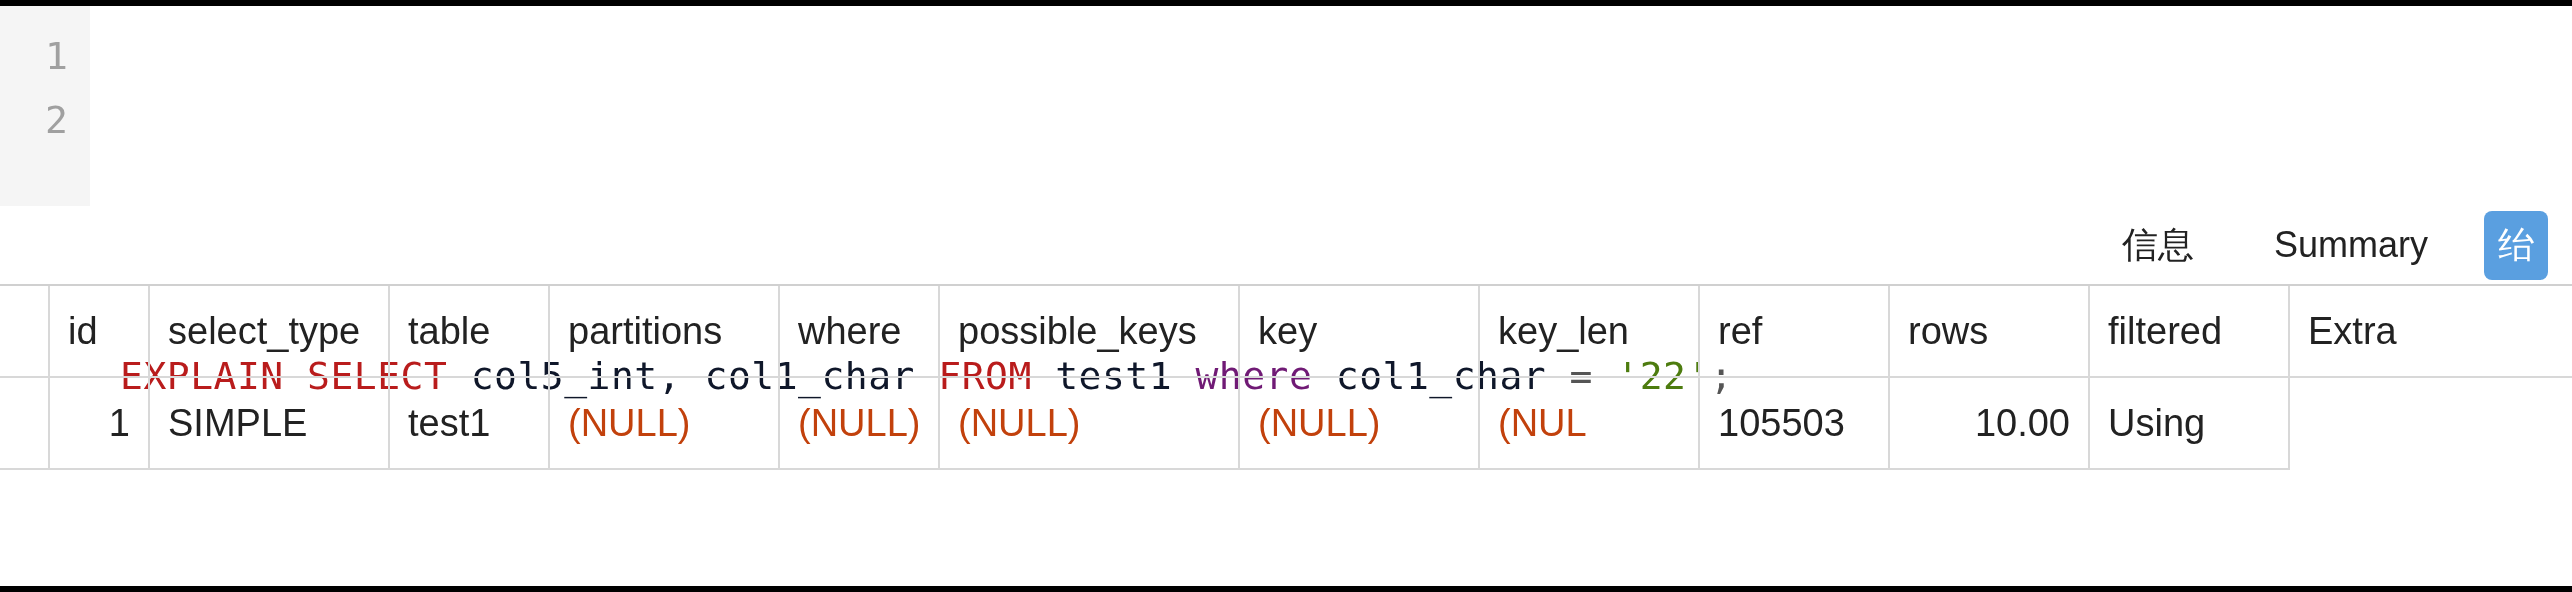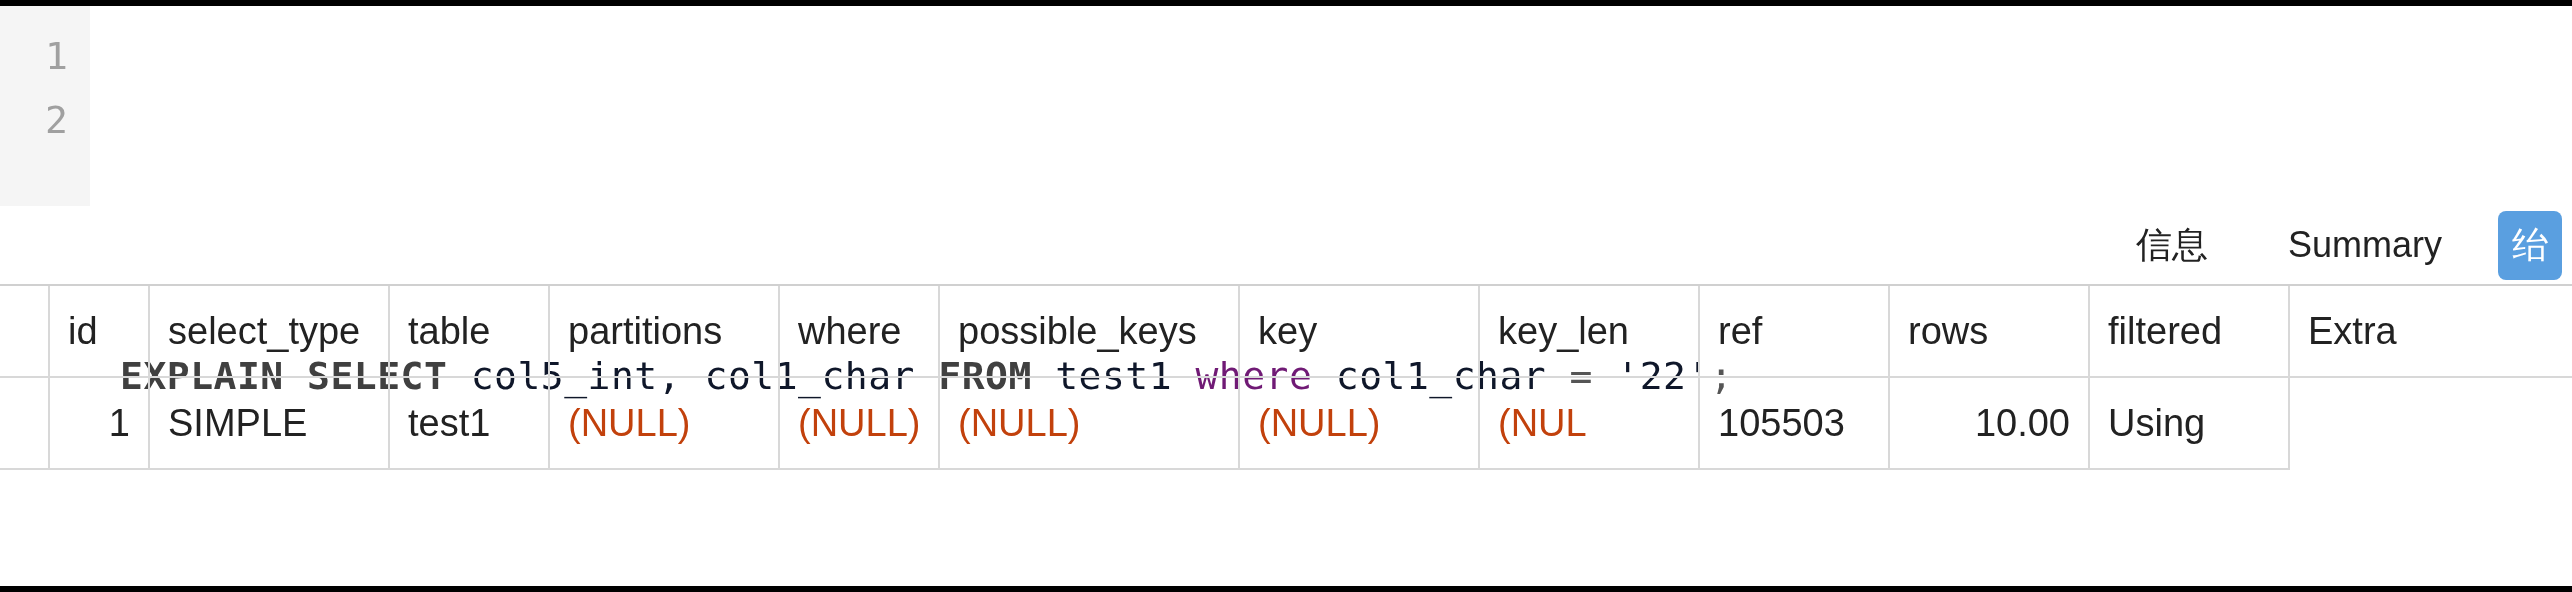--- a/index.html
+++ b/index.html
@@ -2,26 +2,26 @@
 <html><head>
 <meta charset="utf-8">
 <style>
   * { box-sizing: border-box; margin: 0; padding: 0; }
   html, body { width: 2572px; height: 592px; background: #000; font-family: -apple-system, BlinkMacSystemFont, "Segoe UI", Helvetica, Arial, sans-serif; overflow: hidden; }
   .app { background: #fff; width: 100%; height: 592px; position: relative; border-top: 6px solid #000; border-bottom: 6px solid #000; }
   .editor { display: flex; background: #fff; height: 200px; }
   .gutter { width: 90px; background: #f5f5f5; padding-top: 18px; text-align: right; padding-right: 22px; }
   .ln { color: #a0a0a0; font-family: "SF Mono", ui-monospace, Menlo, Consolas, monospace; font-size: 38px; line-height: 64px; font-weight: 400; }
   .code { flex: 1; padding-top: 18px; padding-left: 30px; font-family: "SF Mono", ui-monospace, Menlo, Consolas, monospace; font-size: 38px; line-height: 64px; white-space: pre; letter-spacing: 0.5px; }
-  .kw { color: #404040; font-weight: 700; }
+  .kw { color: #b91c1c; font-weight: 400; }
   .kwlc { color: #701a75; font-weight: 400; }
   .id { color: #0f172a; }
-  .str { color: #0f172a; }
+  .str { color: #4d7c0f; }
   .punct { color: #555; }
-  .tabs { height: 80px; display: flex; justify-content: flex-end; align-items: center; padding-right: 10px; font-size: 36px; color: #222; border-bottom: 2px solid #d0d0d0; }
+  .tabs { height: 80px; display: flex; justify-content: flex-end; align-items: center; padding-right: 24px; font-size: 36px; color: #222; border-bottom: 2px solid #d0d0d0; }
   .tab { padding: 0 40px; cursor: pointer; }
   .tab-btn { background: #5a9fe0; color: #fff; padding: 10px 14px; border-radius: 8px; margin-left: 16px; font-size: 36px; cursor: pointer; }
   .grid { display: grid; grid-template-columns: 50px 100px 240px 160px 230px 160px 300px 240px 220px 190px 200px 200px 290px; font-size: 38px; }
   .hdr, .cell { border-right: 2px solid #d8d8d8; border-bottom: 2px solid #d8d8d8; height: 92px; display: flex; align-items: center; padding: 0 18px; white-space: nowrap; overflow: hidden; color: #222; }
   .hdr { font-weight: 400; }
   .num { justify-content: flex-end; }
   .null { color: #c2410c; }
   .first { border-left: none; }
 </style>
 </head>

